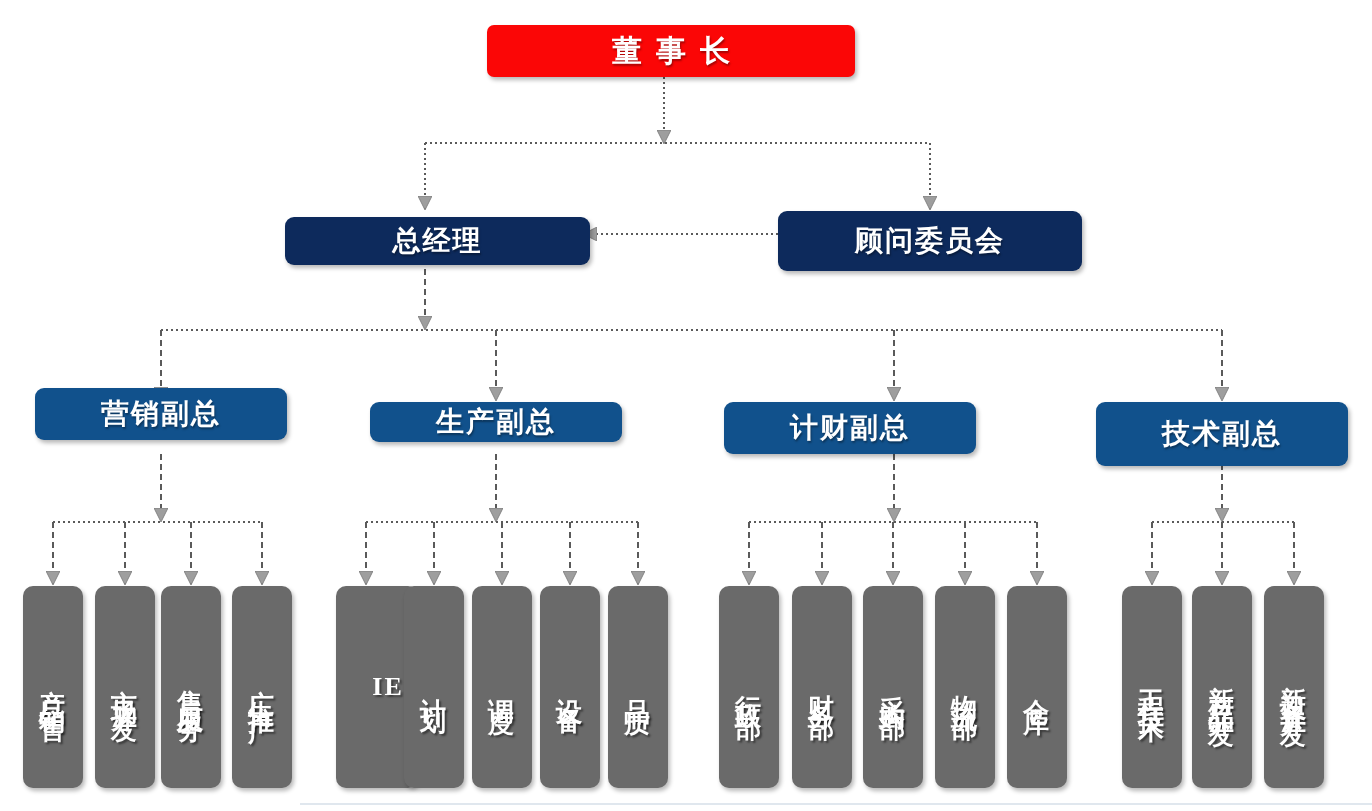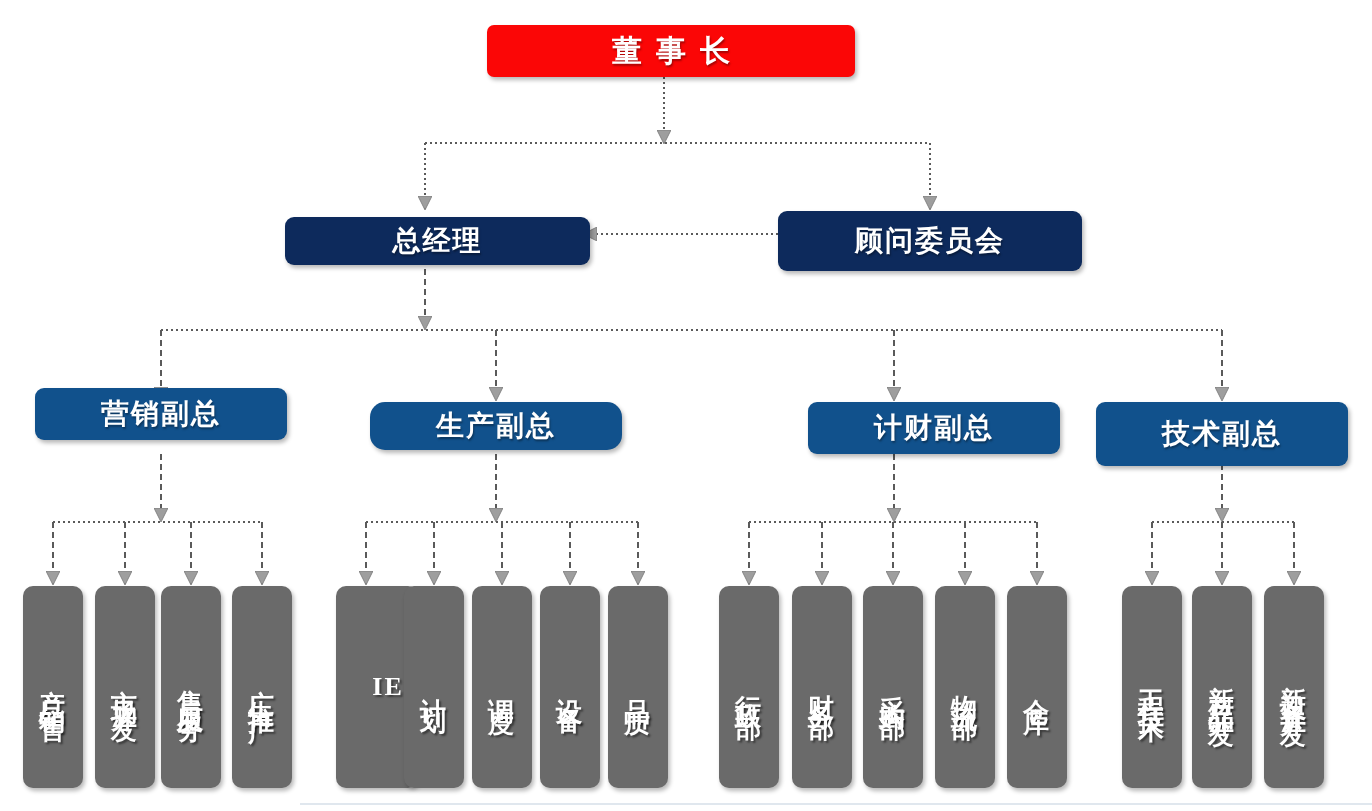--- a/index.html
+++ b/index.html
@@ -111,22 +111,22 @@
     <line class="dash arrow" x1="1222" y1="522" x2="1222" y2="584"></line>
     <line class="dash arrow" x1="1294" y1="522" x2="1294" y2="584"></line>
   </svg>
 
   <div class="node root" style="left:487px;top:25px;width:354px;height:52px;">董事长</div>
 
   <div class="node lv2" style="left:273px;top:217px;width:305px;height:48px;margin-left:12px;">总经理</div>
   <div class="node lv2" style="left:778px;top:211px;width:304px;height:60px;">顾问委员会</div>
 
   <div class="node vp" style="left:35px;top:388px;width:252px;height:52px;">营销副总</div>
-  <div class="node vp" style="left:370px;top:402px;width:252px;height:48px;border-radius:15px;">生产副总</div>
-  <div class="node vp" style="left:808px;top:402px;width:252px;height:52px;">计财副总</div>
+  <div class="node vp" style="left:370px;top:402px;width:252px;height:40px;">生产副总</div>
+  <div class="node vp" style="left:724px;top:402px;width:252px;height:52px;">计财副总</div>
   <div class="node vp" style="left:1096px;top:402px;width:252px;height:64px;">技术副总</div>
 
   <div class="node dept" style="left:23px;top:586px;width:60px;height:202px;">产品销售</div>
   <div class="node dept" style="left:95px;top:586px;width:60px;height:202px;">市场开发</div>
   <div class="node dept" style="left:161px;top:586px;width:60px;height:202px;">售后服务</div>
   <div class="node dept" style="left:232px;top:586px;width:60px;height:202px;">广告推广</div>
 
   <div class="node dept h-text" style="left:336px;top:586px;width:60px;height:202px;padding-left:22px;">IE</div>
   <div class="node dept" style="left:404px;top:586px;width:60px;height:202px;">计划</div>
   <div class="node dept" style="left:472px;top:586px;width:60px;height:202px;">调度</div>

